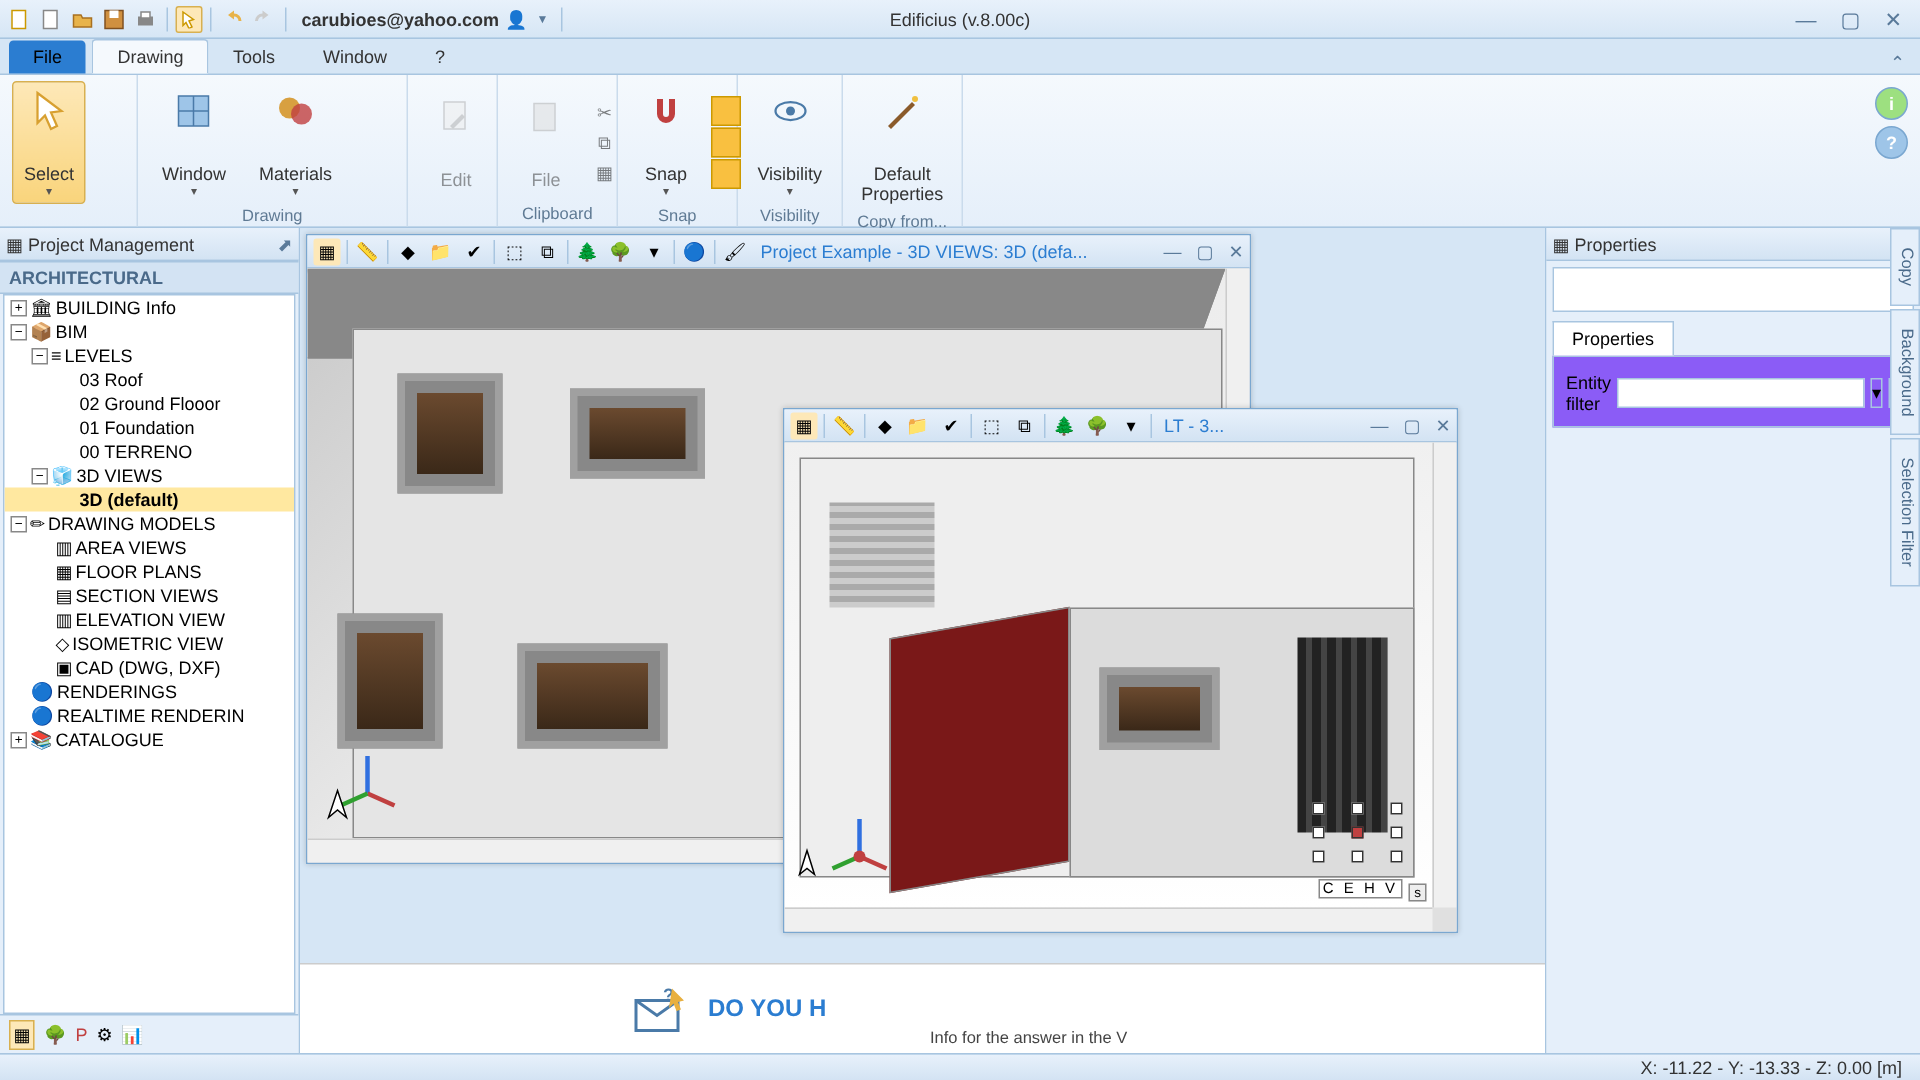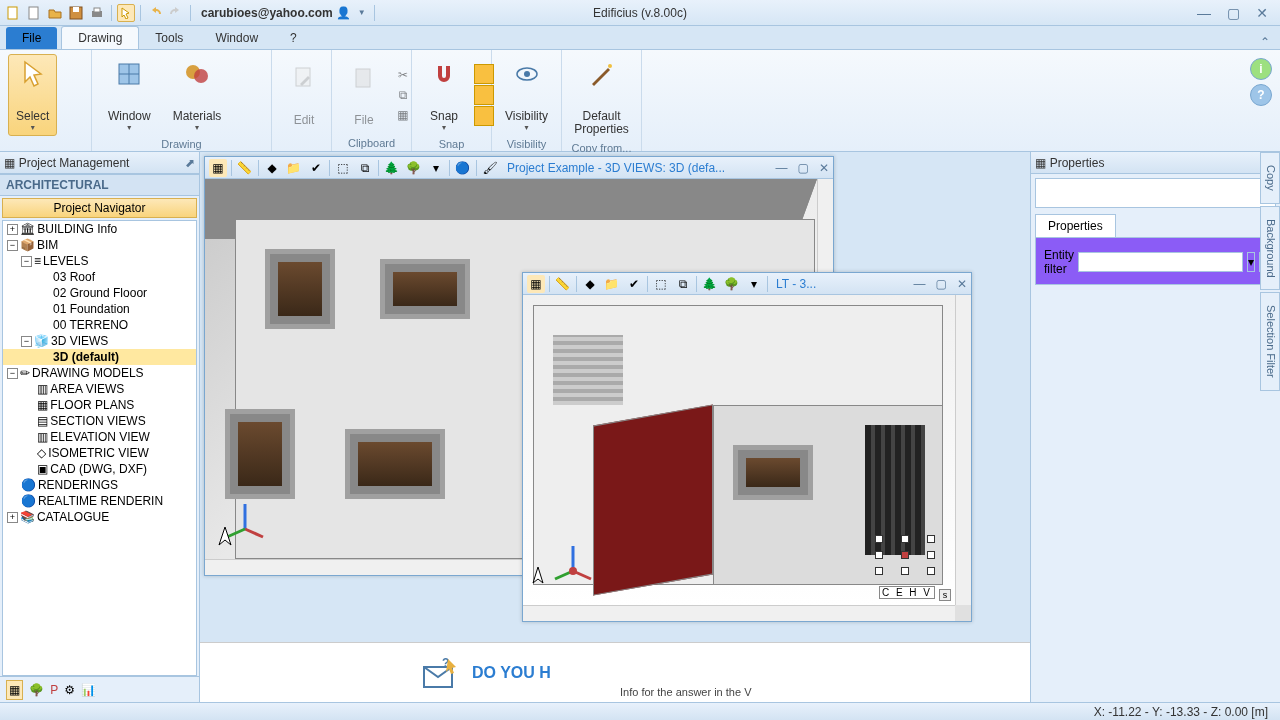--- a/index.html
+++ b/index.html
@@ -307,21 +307,20 @@
 
 <div class="workspace">
 
   <div class="left-panel">
     <div class="panel-header">
       <span>▦</span>&nbsp;
       <span>Project Management</span>
       <span class="pin">⬈</span>
     </div>
     <div class="arch-header">ARCHITECTURAL</div>
-    <div class="nav-header">Project Navigator</div>
     <div class="tree">
       <div class="tree-item"><span class="exp">+</span> 🏛 <span>BUILDING Info</span></div>
       <div class="tree-item"><span class="exp">−</span> 📦 <span>BIM</span></div>
       <div class="tree-item ind1"><span class="exp">−</span> ≡ <span>LEVELS</span></div>
       <div class="tree-item ind3">03 Roof</div>
       <div class="tree-item ind3">02 Ground Flooor</div>
       <div class="tree-item ind3">01 Foundation</div>
       <div class="tree-item ind3">00 TERRENO</div>
       <div class="tree-item ind1"><span class="exp">−</span> 🧊 <span>3D VIEWS</span></div>
       <div class="tree-item ind3 selected">3D (default)</div>

